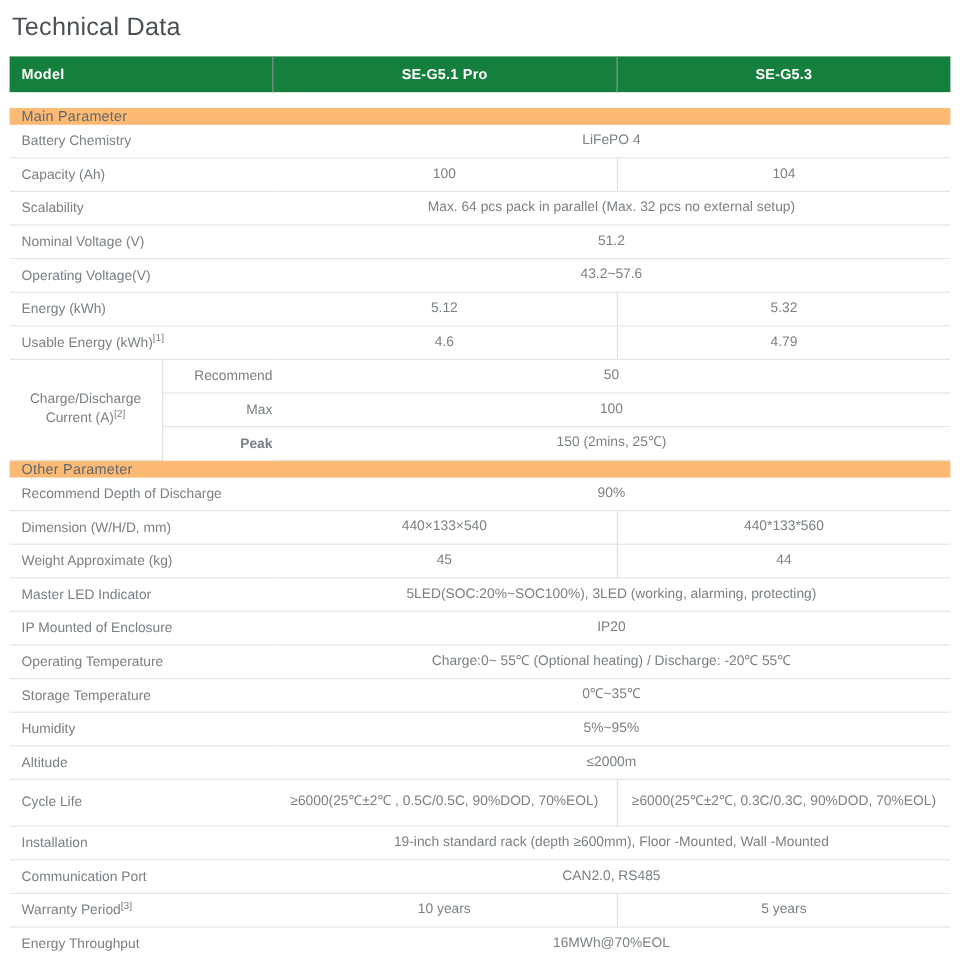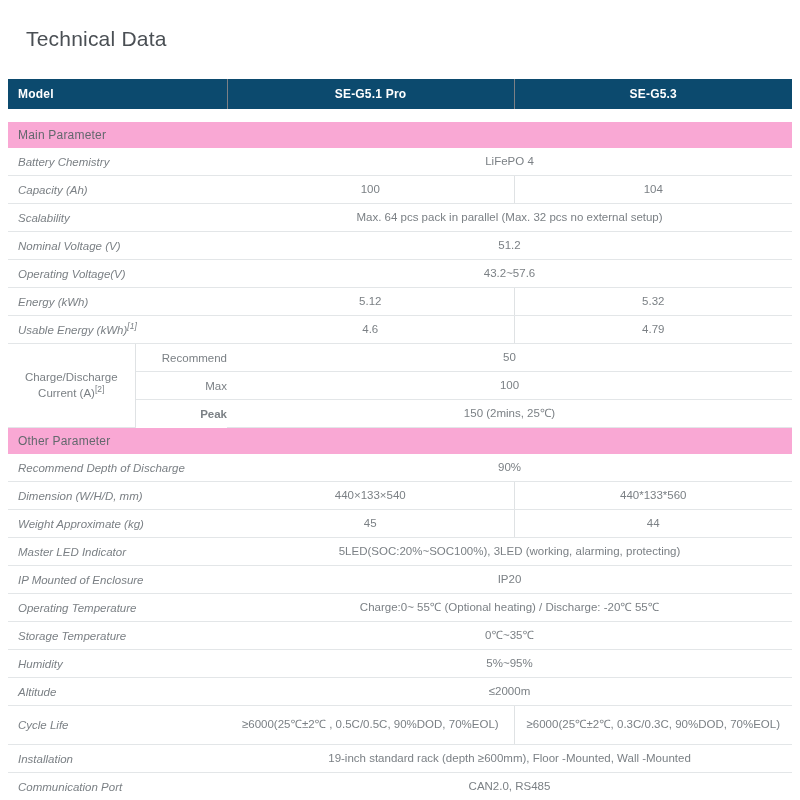--- a/index.html
+++ b/index.html
@@ -21,21 +21,21 @@
     box-sizing: border-box;
     padding: 0 8px;
   }
 
   
   .page-title {
     font-size: 21px;
     font-weight: 400;
     color: #4a4f54;
     letter-spacing: 0.2px;
-    margin: 16px;
+    margin: 0;
     padding: 10px 2px 12px 2px;
     line-height: 1.2;
   }
 
   
   table.spec {
     width: 784px;
     border-collapse: collapse;
     table-layout: fixed;
     font-size: 11.5px;
@@ -48,21 +48,21 @@
   }
 
   
   col.c-label    { width: 127px; }
   col.c-sublabel { width: 92px; }
   col.c-a        { width: 287px; }
   col.c-b        { width: 278px; }
 
   
   tr.hdr td {
-    background: #0c4a6e;
+    background: #15803d;
     color: #ffffff;
     font-weight: bold;
     font-size: 12px;
     height: 30px;
     letter-spacing: 0.2px;
   }
   tr.hdr td.h-model {
     padding-left: 10px;
     text-align: left;
     border-right: 1px solid #7d8085;
@@ -72,40 +72,39 @@
     border-right: 1px solid #7d8085;
     margin-top: 48px;
   }
   tr.hdr td.h-b { text-align: center; }
 
   
   tr.spacer td { height: 13px; background: #ffffff; }
 
   
   tr.section td {
-    background: #f9a8d4;
+    background: #fdba74;
     color: #63686d;
-    height: 26px;
+    height: 14px;
     font-size: 12px;
     padding-left: 10px;
     letter-spacing: 0.2px;
   }
 
   
   tr.data td {
     height: 23px;
     color: #7b8085;
     font-size: 11.5px;
     border-bottom: 1px solid #e3e6e8;
   }
   tr.data td.label {
     padding-left: 10px;
     text-align: left;
     white-space: nowrap;
-    font-style: italic;
   }
   tr.data td.val {
     text-align: center;
     padding: 2px 6px;
     line-height: 1.35;
   }
   tr.data td.vsplit-left  { border-right: 1px solid #dfe2e4; }
 
   
   td.group-label {

